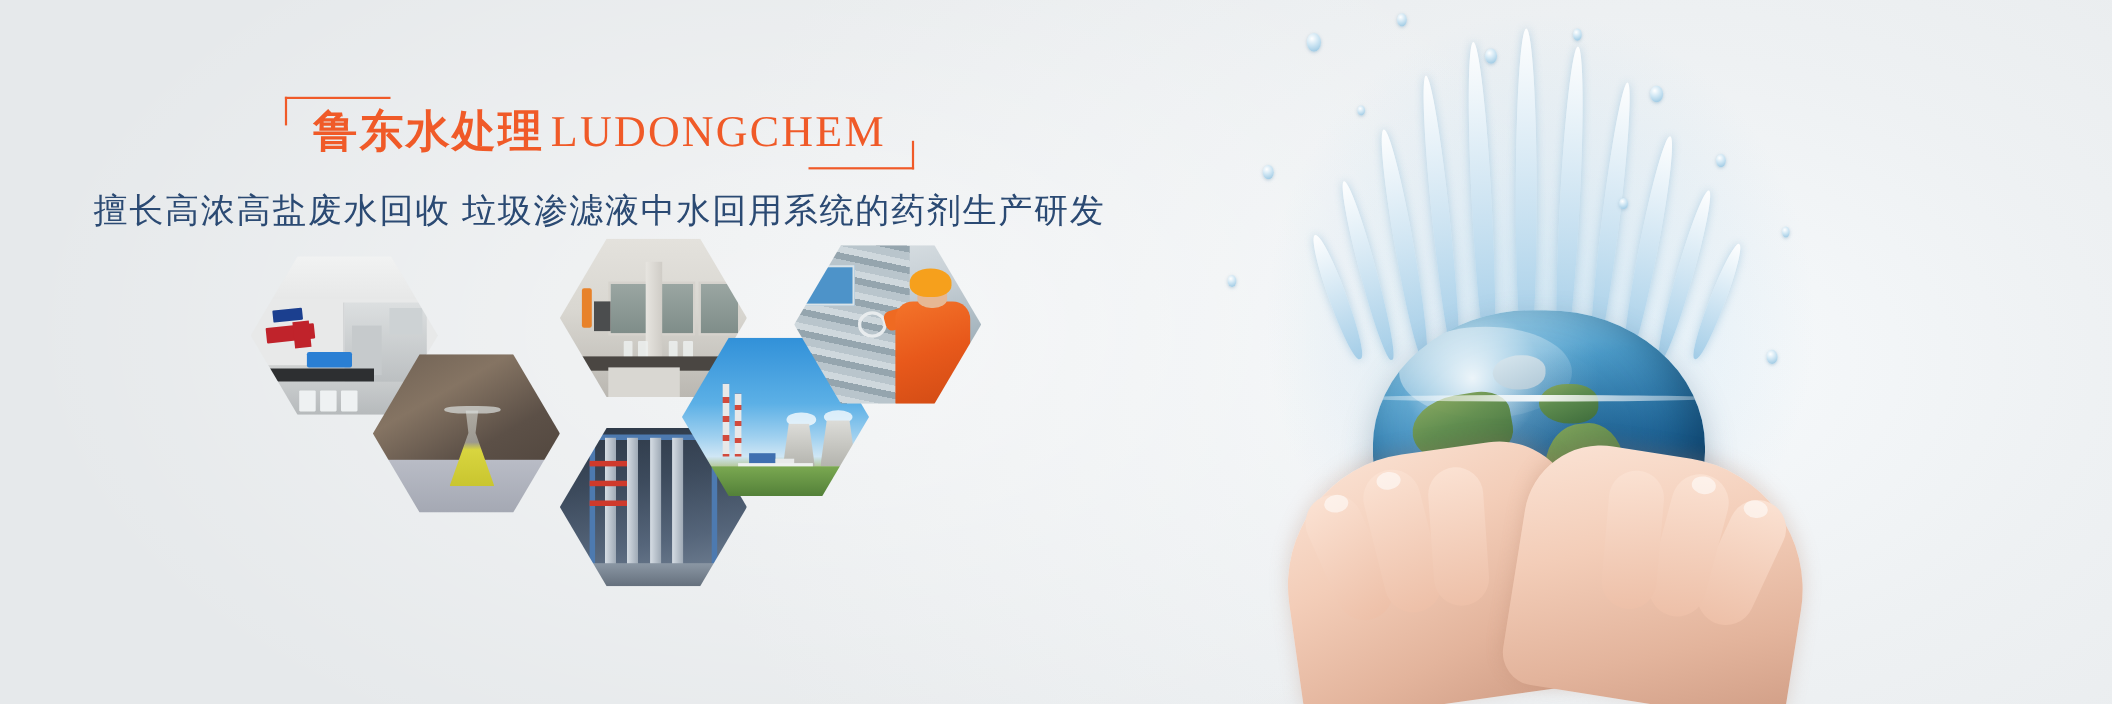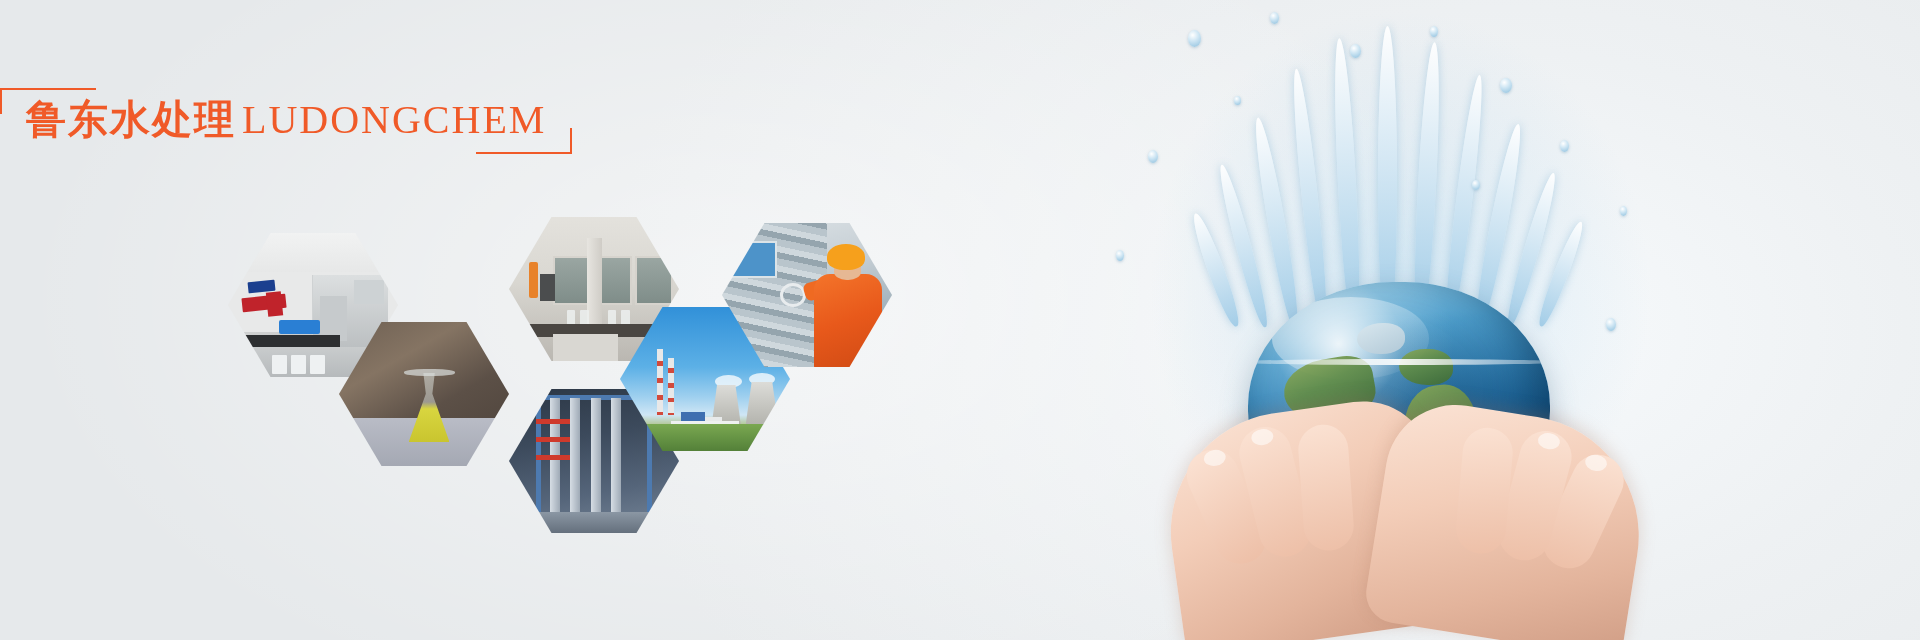--- a/index.html
+++ b/index.html
@@ -14,21 +14,21 @@
       radial-gradient(ellipse 900px 620px at 1500px 330px, #f7fafc 0%, #eef1f3 45%, #e6e9eb 100%),
       linear-gradient(165deg,#f4f5f6 0%,#eceeef 38%,#e4e7e9 70%,#dfe2e4 100%);
   }
   .vignette{
     position:absolute;inset:0;
     background:radial-gradient(ellipse 1200px 700px at 760px 300px, rgba(255,255,255,.55) 0%, rgba(255,255,255,0) 62%);
     pointer-events:none;
   }
 
   
-  .text-block{position:absolute;left:0;top:88px;width:1090px;text-align:left;}
+  .text-block{position:absolute;left:0;top:88px;width:1090px;text-align:center;}
 
   .title-wrap{position:relative;display:inline-block;padding:8px 26px 10px 26px;}
   .title{
     font-family:"Liberation Serif","DejaVu Serif",serif;
     font-size:40px;line-height:48px;font-weight:700;
     color:#f05a28;letter-spacing:1px;white-space:nowrap;margin:0;
   }
   .title .cn{letter-spacing:2px;}
   .title .en{font-weight:400;letter-spacing:2px;padding-left:6px;}
   .brk-tl{position:absolute;left:0;top:0;width:96px;height:2px;background:#f05a28;}
@@ -200,20 +200,21 @@
   <div class="text-block">
     <div class="title-wrap">
       <span class="brk-tl"></span>
       <span class="brk-tl-v"></span>
       <span class="brk-br"></span>
       <span class="brk-br-v"></span>
       <h1 class="title">
         <span class="cn">鲁东水处理</span><span class="en">LUDONGCHEM</span>
       </h1>
     </div>
+    <p class="subtitle">擅长高浓高盐废水回收 垃圾渗滤液中水回用系统的药剂生产研发</p>
   </div>
 
   <div class="hex-cluster">
 
     <div class="hex h1">
       <div class="hex-inner">
         <div class="bg"></div>
           <div class="ceil"></div>
           <div class="wall"></div>
         <div class="cab"></div>

